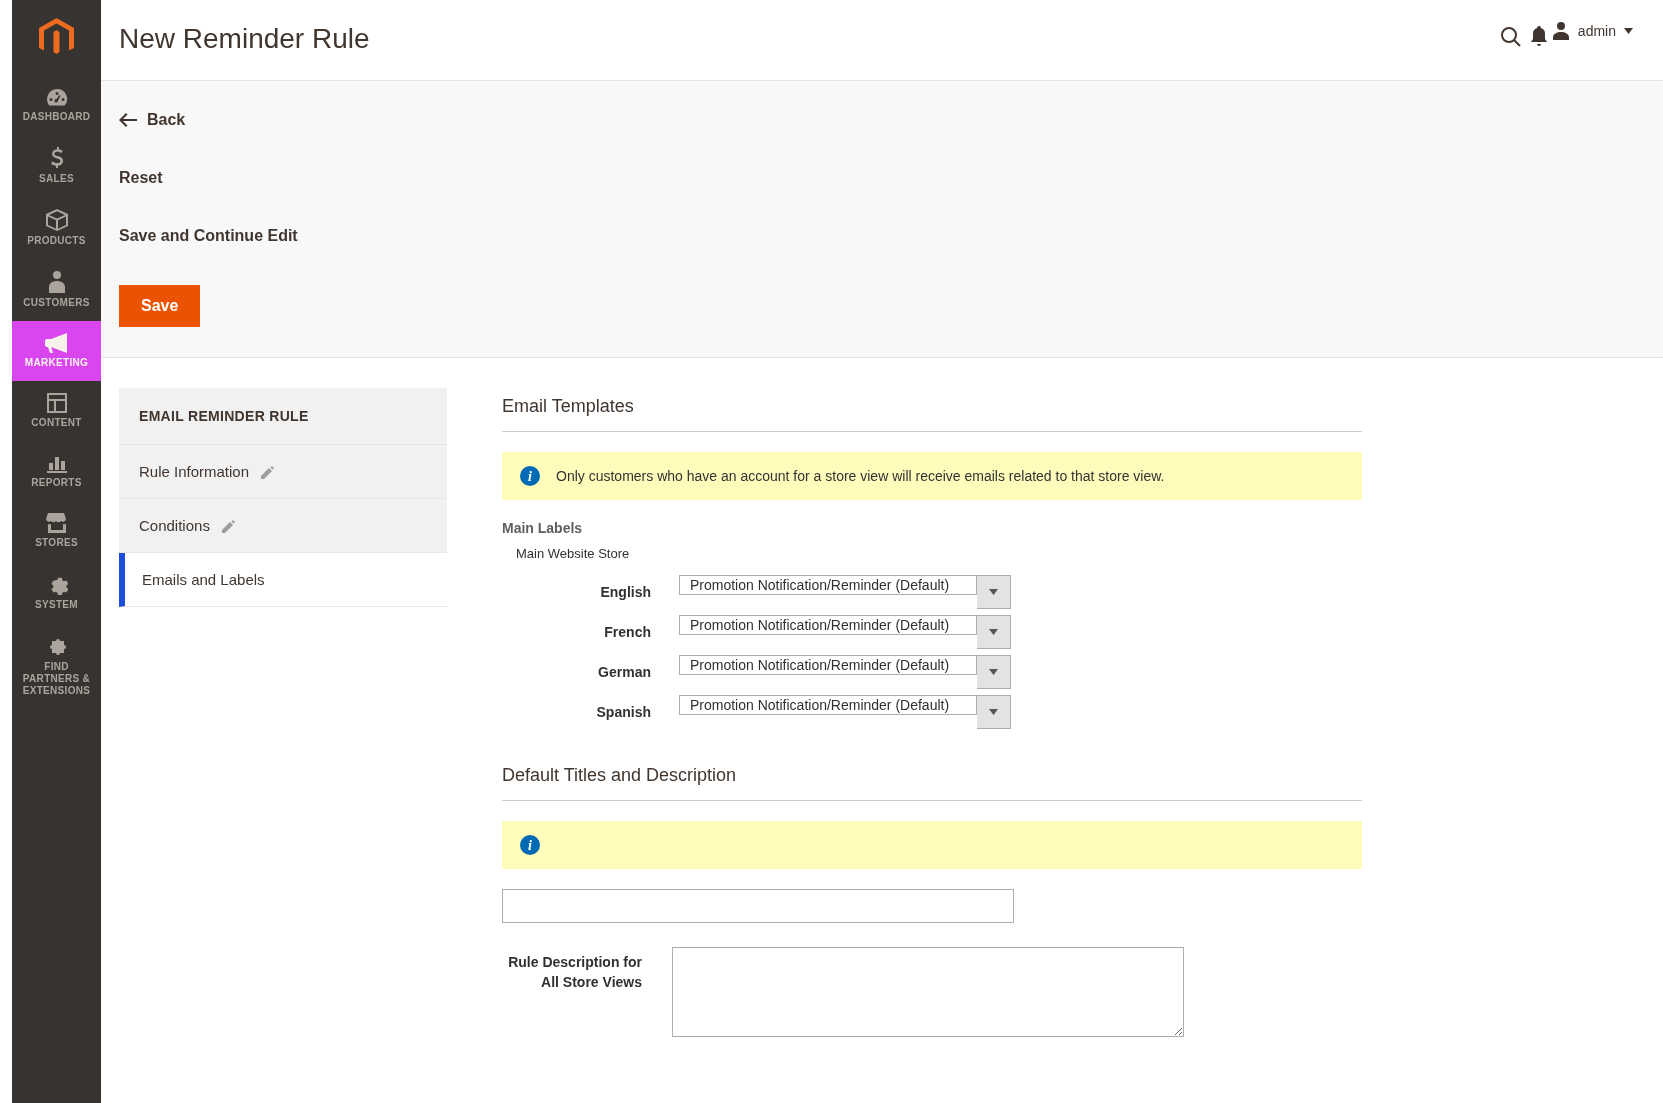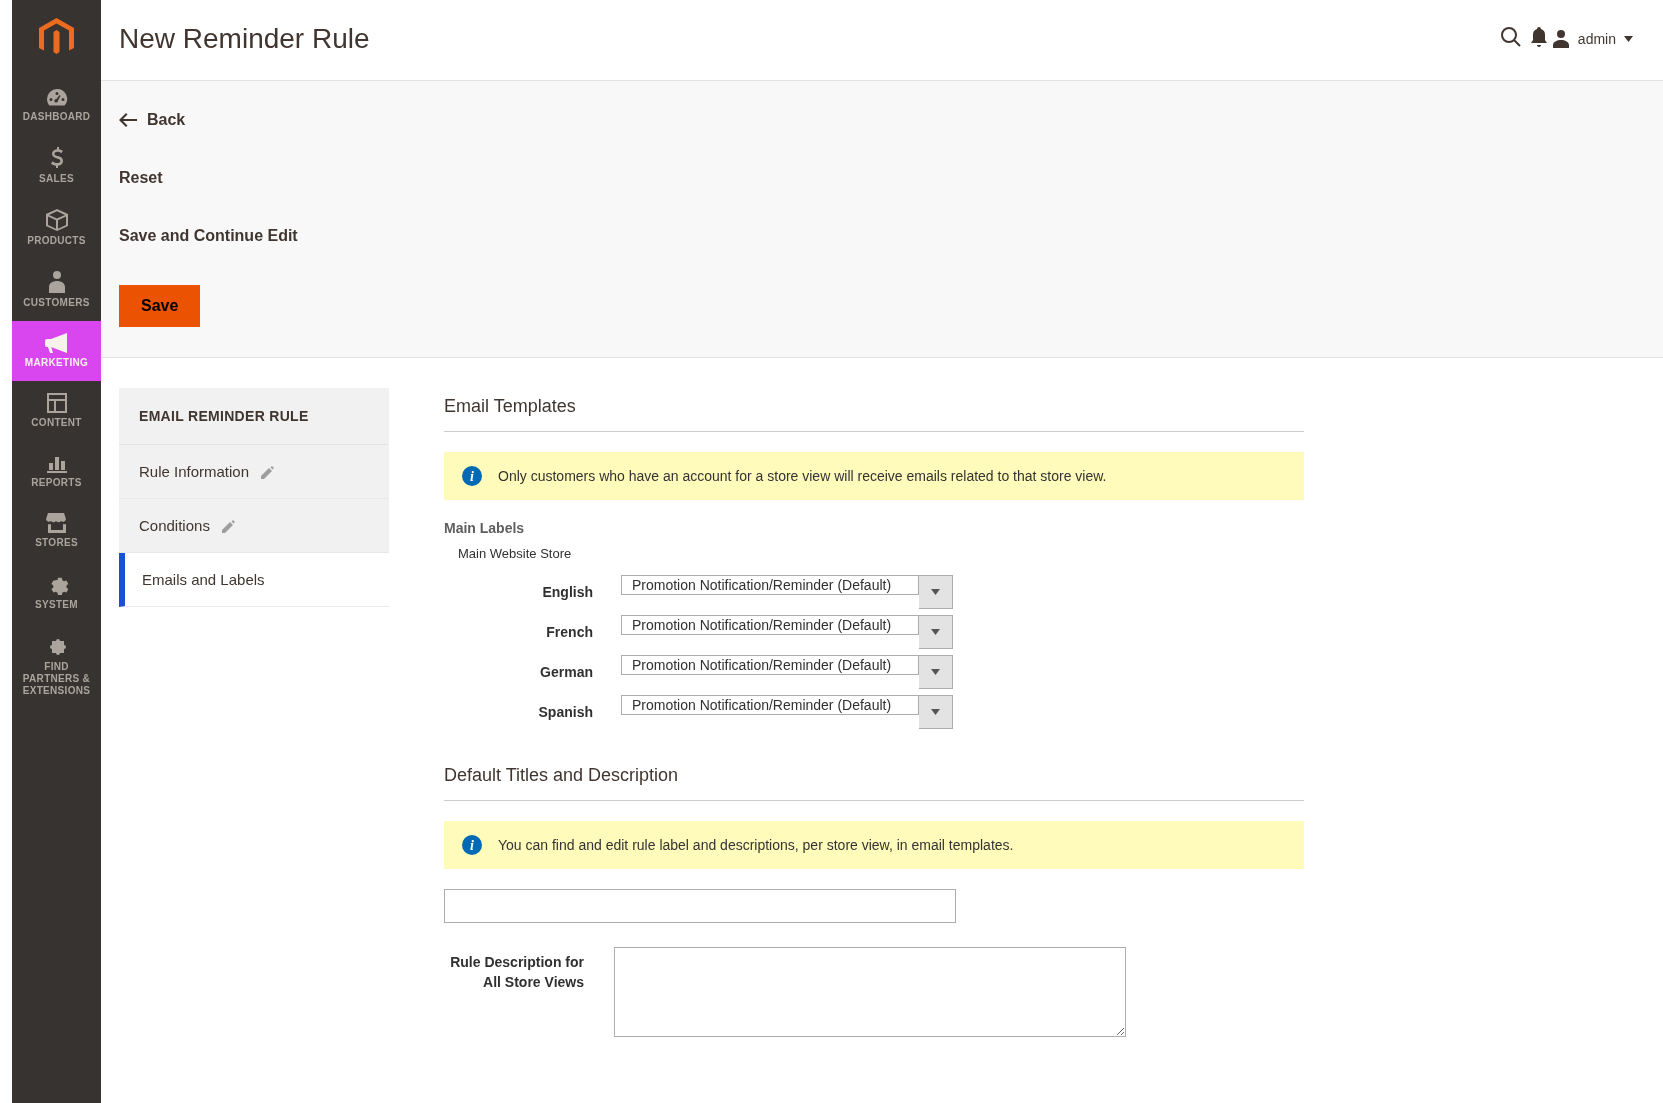--- a/index.html
+++ b/index.html
@@ -13,35 +13,35 @@
 .nav-item.active { background: #d946ef; color: #f7f3eb; }
 .nav-item .nav-icon { display: block; margin: 0 auto 4px; }
 .nav-item .nav-label { display: block; line-height: 1.2; }
 
 
 .main-area { margin-left: 89px; }
 
 
 .page-header { padding: 22px 30px 25px; display: flex; align-items: center; justify-content: space-between; }
 .page-title { font-size: 28px; font-weight: 400; color: #41362f; }
-.header-actions { display: flex; align-items: center; }
+.header-actions { display: flex; align-items: flex-start; }
 .header-icon-btn { background: none; border: none; cursor: pointer; color: #41362f; padding: 4px; }
 .admin-user { display: flex; align-items: center; gap: 8px; cursor: pointer; color: #41362f; }
 .admin-user .user-label { font-size: 14px; }
 
 
 .action-bar { background: #f8f8f8; border-top: 1px solid #e3e3e3; border-bottom: 1px solid #e3e3e3; padding: 30px 30px; display: flex; justify-content: flex-end; align-items: flex-start; gap: 40px; flex-direction: column; }
 .action-link { background: none; border: none; font-size: 16px; color: #41362f; cursor: pointer; font-weight: 600; display: flex; align-items: center; gap: 10px; }
-.btn-primary { background: #eb5202; color: #000000; border: none; padding: 12px 22px; font-size: 16px; font-weight: 600; cursor: pointer; }
+.btn-primary { background: #eb5202; color: #ffffff; border: none; padding: 12px 22px; font-size: 16px; font-weight: 600; cursor: pointer; }
 
 
 .content-wrapper { padding: 30px; display: flex; gap: 55px; align-items: flex-start; }
 
 
-.tabs-panel { width: 270px; background: #f1f1f1; flex-shrink: 0; }
+.tabs-panel { width: 328px; background: #f1f1f1; flex-shrink: 0; }
 .tabs-panel-title { padding: 20px 20px; font-size: 14px; font-weight: 700; color: #41362f; letter-spacing: 0.3px; border-bottom: 1px solid #e3e3e3; }
 .tab-item { padding: 18px 20px; font-size: 15px; color: #41362f; cursor: pointer; display: flex; align-items: center; gap: 12px; border-bottom: 1px solid #e8e8e8; }
 .tab-item.active { background: #fff; border-left: 6px solid #1d4ed8; padding-left: 17px; font-weight: 400; }
 
 
 .form-area { flex: 1; max-width: 860px; }
 .section-title { font-size: 18px; font-weight: 400; color: #41362f; padding: 8px 0 14px; border-bottom: 1px solid #ccc; margin-bottom: 20px; }
 .notice-box { background: #fffbbb; padding: 14px 18px; display: flex; align-items: center; gap: 16px; margin-bottom: 20px; color: #333; font-size: 14px; }
 .info-icon { width: 20px; height: 20px; flex-shrink: 0; }
 
@@ -252,21 +252,20 @@
           </div>
         </div>
       </div>
 
       <h2 class="section-title second">Default Titles and Description</h2>
       <div class="notice-box">
         <svg class="info-icon" width="20" height="20" viewBox="0 0 20 20">
             <circle cx="10" cy="10" r="10" fill="#006bb4"></circle>
             <text x="10" y="15" text-anchor="middle" fill="#fff" font-size="14" font-style="italic" font-family="Georgia" font-weight="bold">i</text>
           </svg>
-        <span>You can find and edit rule label and descriptions, per store view, in email templates.</span>
       </div>
 
       <div class="form-row-2">
         <input type="text" class="text-input" value="" style="">
       </div>
       <div class="form-row-2">
         <label class="form-label-2">Rule Description for All Store Views</label>
         <textarea class="textarea-input" style=""></textarea>
       </div>
     </div>

